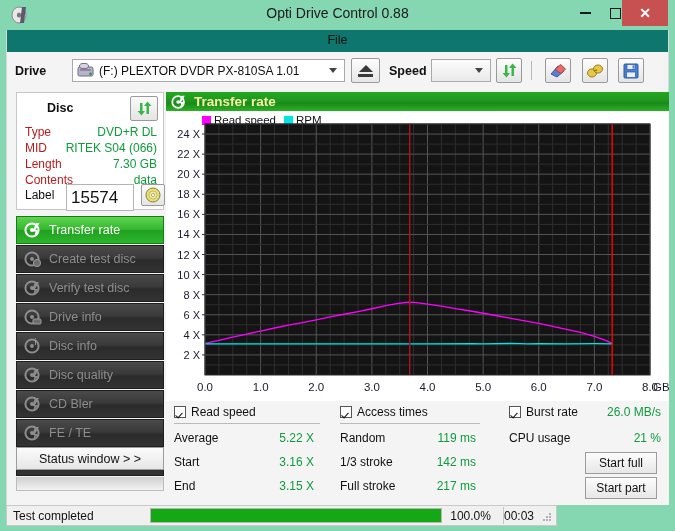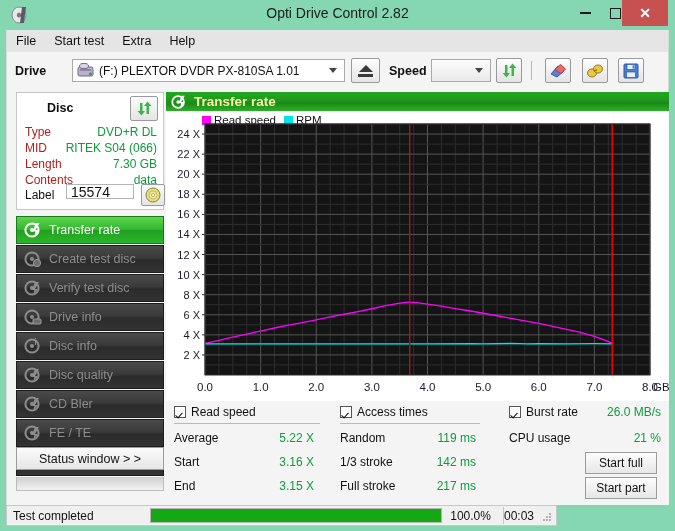--- a/index.html
+++ b/index.html
@@ -37,24 +37,25 @@
   .wbtn-min { left: 570px; width: 30px; }
   .wbtn-max { left: 600px; width: 30px; }
   .wbtn-close { left: 622px; width: 46px; height: 26px; background: #c75050; }
   .glyph-min { width: 11px; height: 2px; background: #1b1b1b; }
   .glyph-max { width: 11px; height: 11px; border: 1.6px solid #1b1b1b; }
   .glyph-close { color: #fff; font-size: 14px; line-height: 1; font-weight: bold;}
 
   
   .menubar {
     position: absolute; left: 6px; top: 30px; width: 663px; height: 22px;
-    background: #e5e5e5;
+    background: #0f766e;
     display: flex; align-items: center;
     border-left: 1px solid #d9d9d9;
     border-right: 1px solid #d9d9d9;
+    flex-direction: column;
   }
   .menuitem {
     padding: 3px 9px; font-size: 12.5px; color: #111;
     cursor: default;
   }
 
   
   .toolbar {
     position: absolute; left: 6px; top: 52px; width: 663px; height: 38px;
     background: #f4f4f4;
@@ -135,23 +136,23 @@
   }
   .disc-row {
     position: absolute; left: 8px; width: 132px; height: 16px;
     font-size: 12px;
   }
   .disc-row .k { position: absolute; left: 0; color: #b91c1c; }
   .disc-row .v { position: absolute; right: 0; color: #0f9b3c; }
   .lbl-row { position: absolute; left: 8px; top: 91px; width: 132px; height: 22px; }
   .lbl-row .k { position: absolute; left: 0; top: 4px; font-size: 12px; color: #111; }
   .lbl-field {
-    position: absolute; left: 41px; top: 0; width: 68px; height: 15px;
+    position: absolute; left: 41px; top: 0; width: 68px; height: 27px;
     border: 1px solid #b4b4b4; background: #fff;
-    font-size: 14px; color: #111; padding: 3px 4px;
+    font-size: 17px; color: #111; padding: 3px 4px;
     font-family: "Liberation Sans", sans-serif;
   }
   .cd-btn {
     position: absolute; left: 116px; top: 0; width: 24px; height: 22px;
     background: linear-gradient(#fbfbfb,#e4e4e4);
     border: 1px solid #9a9a9a; border-radius: 2px;
     display: flex; align-items: center; justify-content: center;
   }
 
   
@@ -266,21 +267,21 @@
 <body>
 
 <div id="app">
 
   <div class="titlebar">
     <svg class="app-icon" viewBox="0 0 18 18">
       <ellipse cx="8" cy="9" rx="7" ry="8" fill="#e8e8e8" stroke="#8a8a8a"></ellipse>
       <ellipse cx="8" cy="9" rx="2.2" ry="2.6" fill="#7a7a7a"></ellipse>
       <path d="M11 1 L15 1 L13 17 L9 17 Z" fill="#5a5a6a"></path>
     </svg>
-    <div class="title-text">Opti Drive Control 2.82</div>
+    <div class="title-text">Opti Drive Control 0.88</div>
 
     <div class="wbtn wbtn-min">
       <div class="glyph-min"></div>
     </div>
     <div class="wbtn wbtn-max">
       <div class="glyph-max"></div>
     </div>
     <div class="wbtn wbtn-close">
       <span class="glyph-close">✕</span>
     </div>

